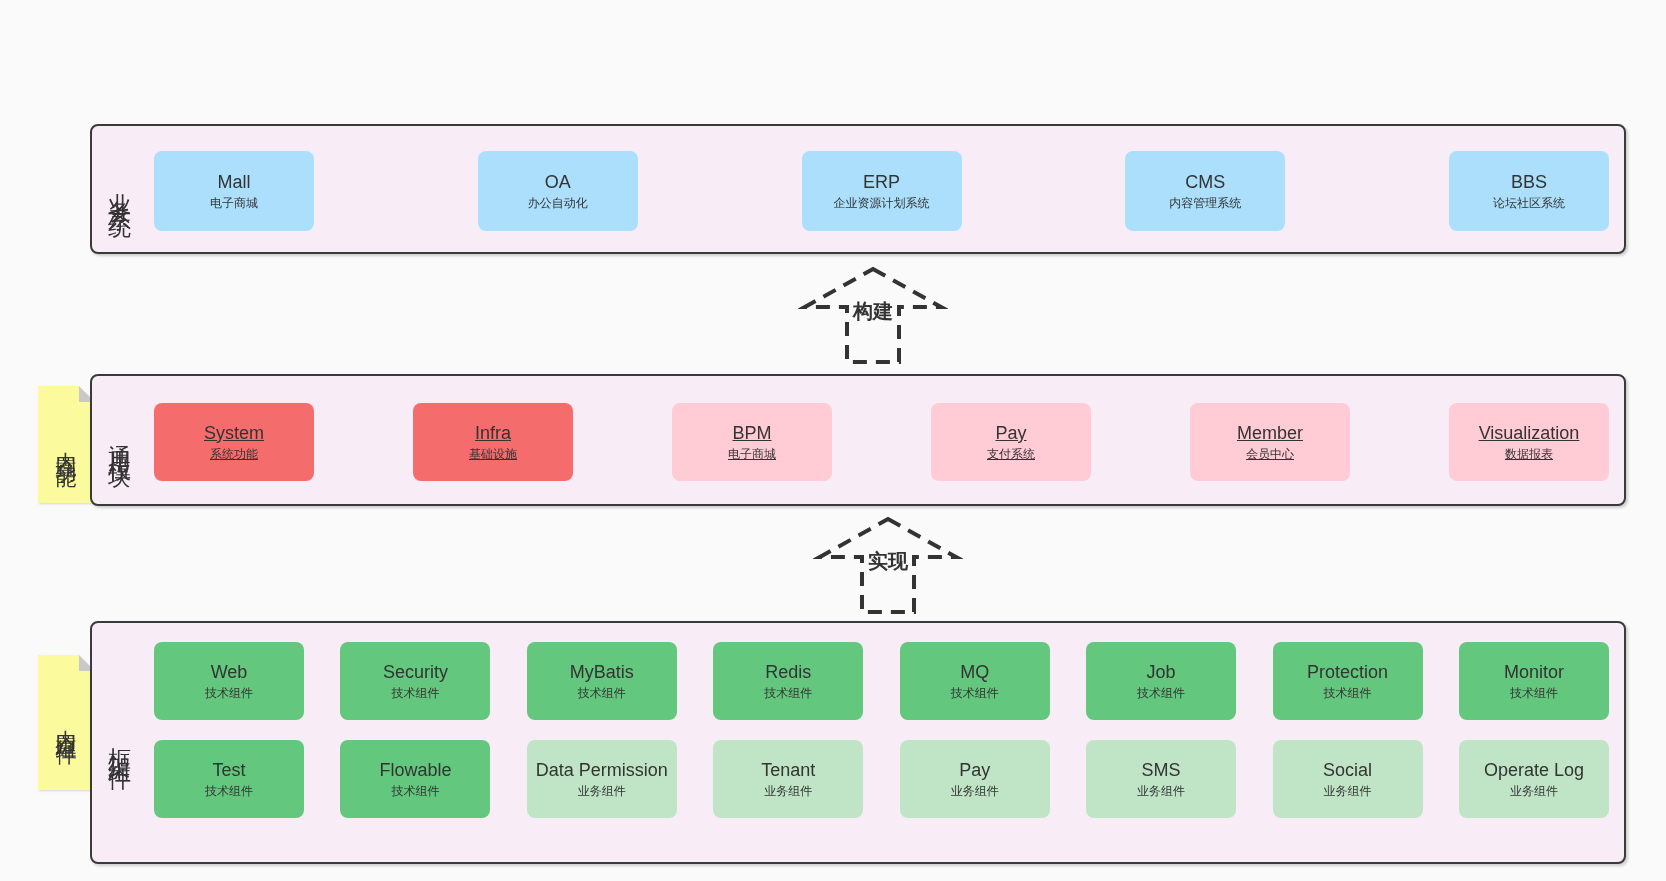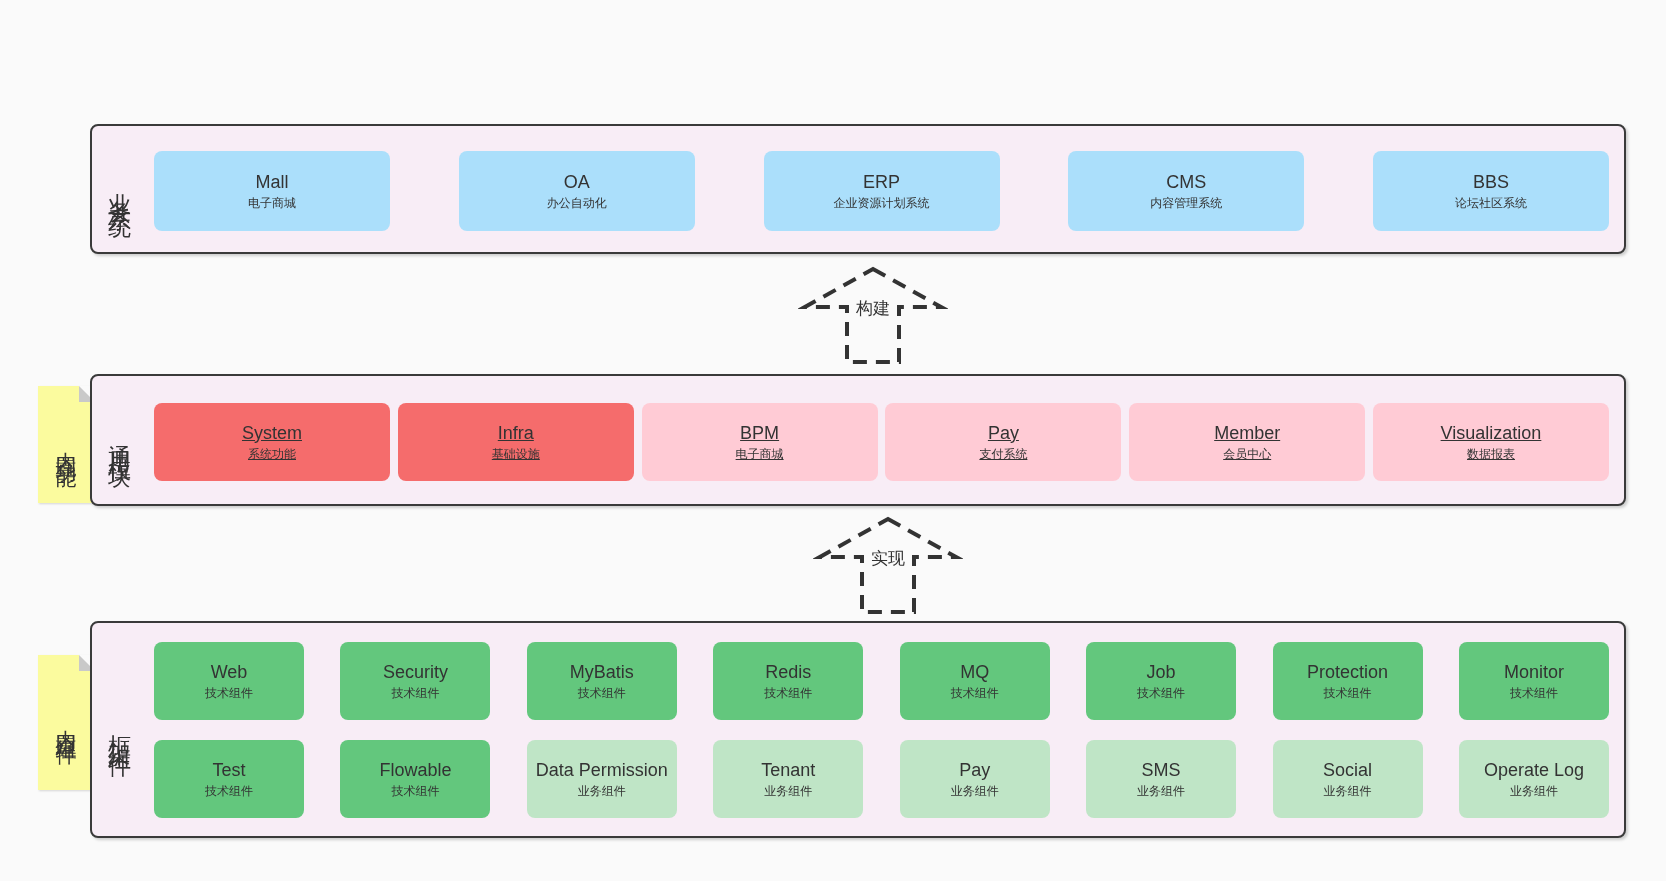--- a/index.html
+++ b/index.html
@@ -27,58 +27,58 @@
     font-size:21px; letter-spacing:5px; line-height:1; color:#333;
   }
   
   .layer {
     position:absolute; left:90px; width:1536px;
     background:#F8EDF6; border:2px solid #3A3A3A; border-radius:8px;
     box-shadow:2px 2px 3px rgba(0,0,0,0.18);
   }
   .layer-1 { top:124px; height:130px; }
   .layer-2 { top:374px; height:132px; }
-  .layer-3 { top:621px; height:217px; }
+  .layer-3 { top:621px; height:243px; }
   .vlabel {
     position:absolute; left:16px; top:50%; transform:translateY(-50%);
     writing-mode:vertical-rl; text-orientation:upright;
     font-size:23px; letter-spacing:7px; line-height:1; color:#333;
   }
   
   .row {
     position:absolute; left:62px; right:15px;
     display:flex; justify-content:space-between;
   }
   .row-l1 { top:25px; height:80px; }
   .row-l2 { top:27px; height:78px;text-decoration:underline; }
   .row-l3a { top:19px; height:78px; }
   .row-l3b { top:117px; height:78px; }
   .box {
     border-radius:8px; display:flex; flex-direction:column;
     align-items:center; justify-content:center; text-align:center;
     color:#333;
   }
-  .w200 { width:236px; }
+  .w200 { width:160px; }
   .w150 { width:150px; }
   .box .en { font-size:18px; line-height:1.25; }
   .box .zh { font-size:12px; line-height:1.25; margin-top:3px; }
   .blue       { background:#ABDFFB; }
   .red        { background:#F56C6C; }
   .pink       { background:#FFCBD5; }
   .green      { background:#63C77D; }
   .lightgreen { background:#BFE5C6; }
   
   .arrow { position:absolute; width:150px; height:100px; }
   .arrow-1 { left:798px; top:266px; }
   .arrow-2 { left:813px; top:516px; }
   .arrow svg { display:block; }
   .arrow-label {
     position:absolute; left:50%; top:32px; transform:translateX(-50%);
-    background:#FAFAFA; padding:0 3px; font-size:17px; line-height:1.3;
-    color:#333; white-space:nowrap;
+    background:#FAFAFA; padding:0 3px; font-size:20px; line-height:1.3;
+    color:#333; white-space:nowrap;font-weight:bold;
   }
 </style>
 </head>
 <body>
 
 <div class="canvas">
 
   <div class="note note-1">
     <span class="vtext">内置功能</span>
   </div>

